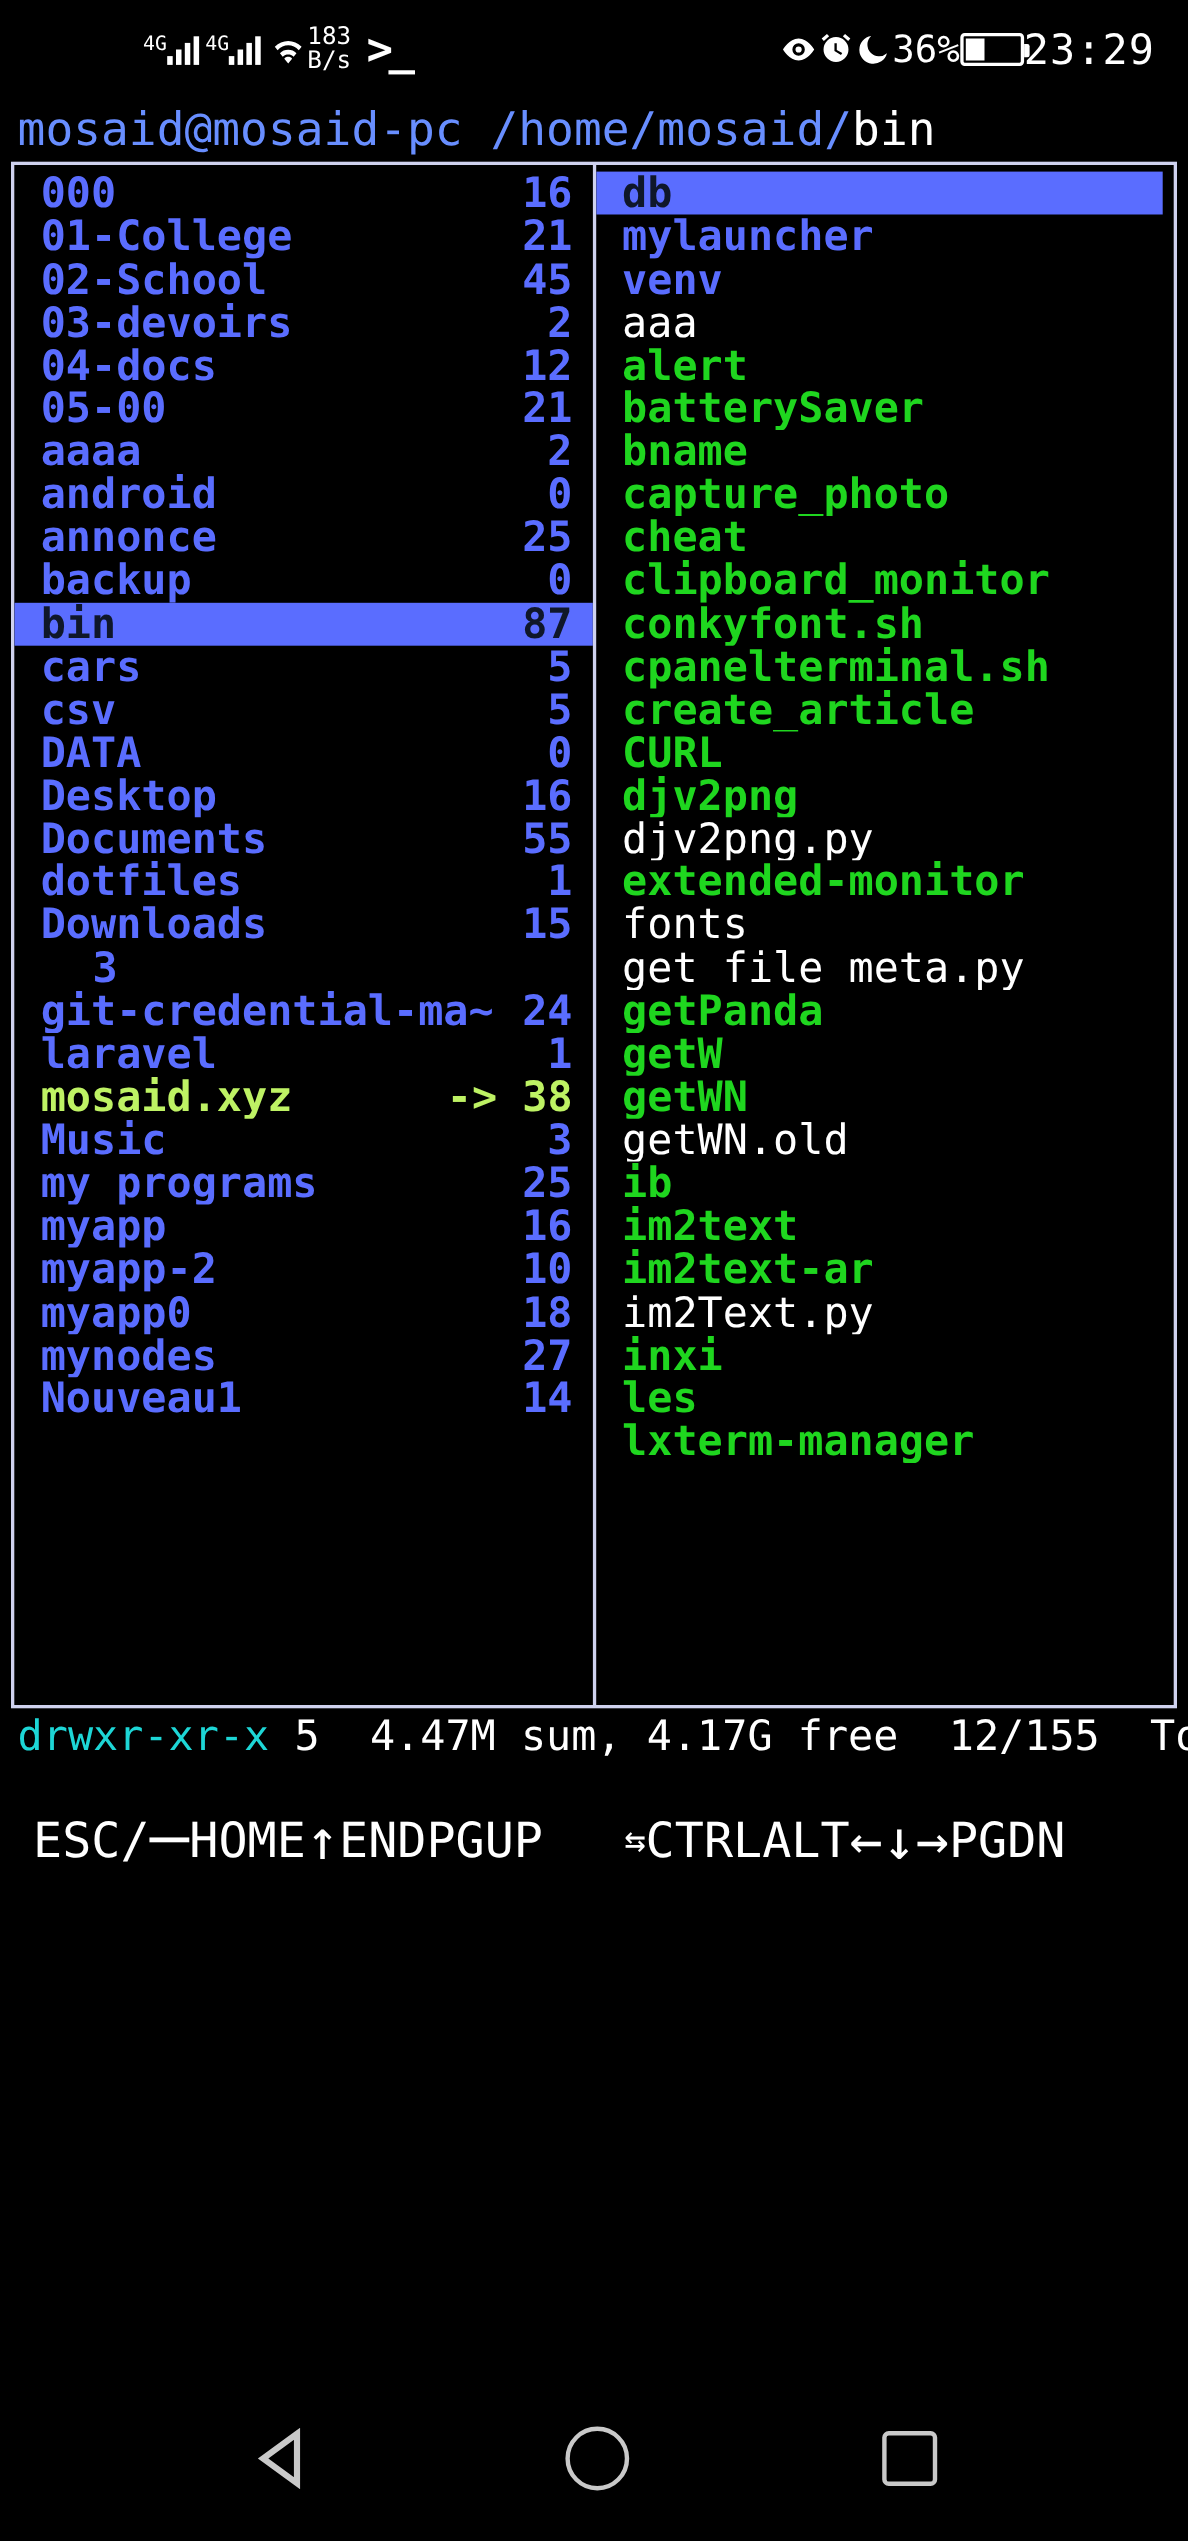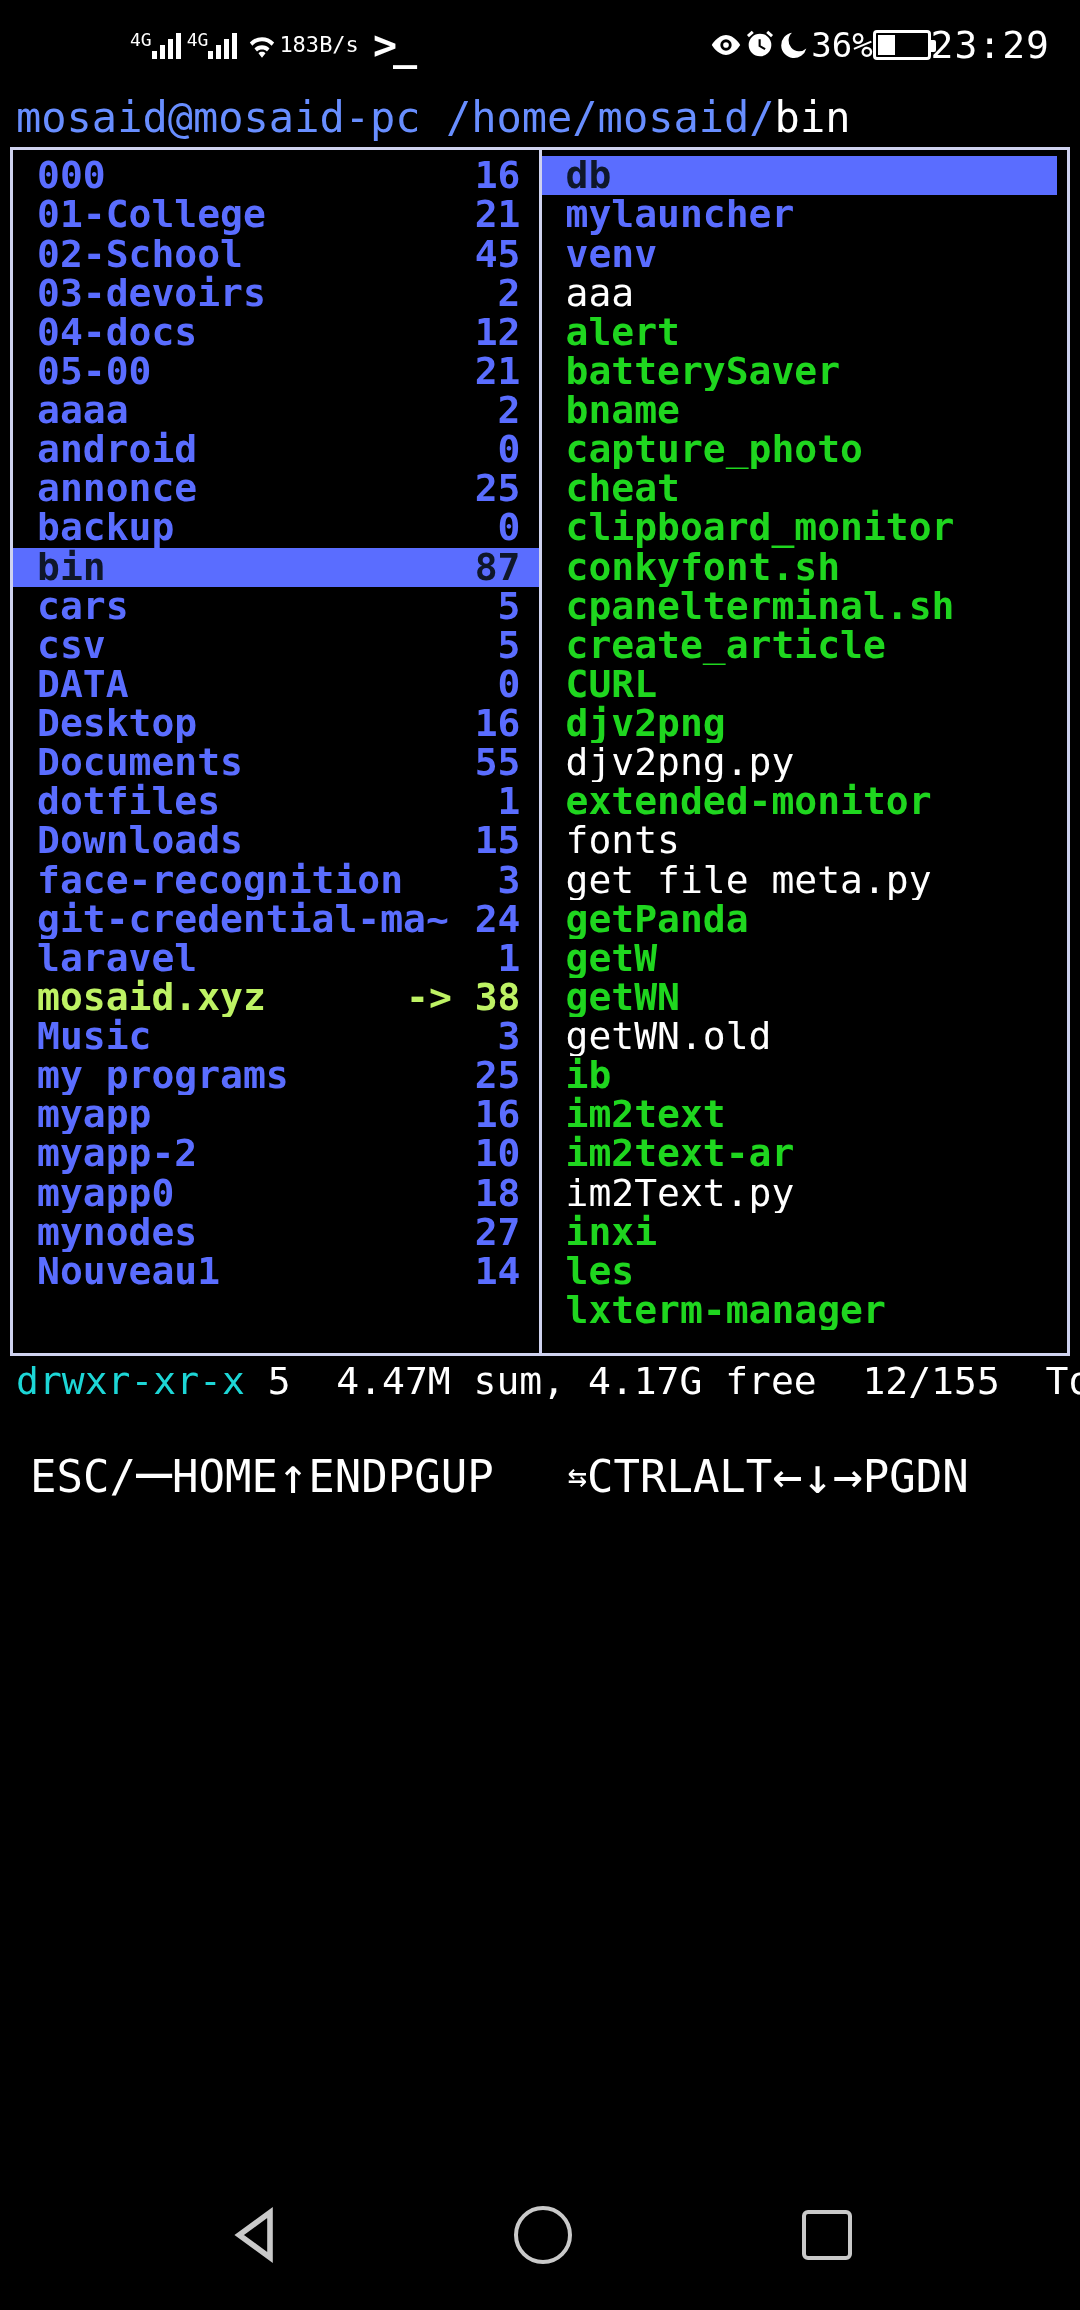--- a/index.html
+++ b/index.html
@@ -17,21 +17,21 @@
     height: 90px;
     display: flex;
     align-items: center;
     justify-content: space-between;
     padding: 0 30px 0 130px;
     font-size: 34px;
     color: #fff;
   }
   .status-left, .status-right { display: flex; align-items: center; }
   .status-stack {
-    display: flex; flex-direction: row; line-height: 1;
+    display: flex; flex-direction: column; line-height: 1;
     align-items: center; font-size: 22px;
   }
   .status-sup { font-size: 18px; position: relative; top: -6px; }
   .sig { display: inline-flex; align-items: flex-end; gap: 3px; height: 28px; }
   .sig span { width: 5px; background: #fff; display: inline-block; }
   .sig span:nth-child(1){height:8px;} .sig span:nth-child(2){height:14px;}
   .sig span:nth-child(3){height:20px;} .sig span:nth-child(4){height:26px;}
   .prompt-icon { font-size: 40px; font-weight: bold; letter-spacing:-4px; }
   .battery {
     position: relative; width: 58px; height: 30px;
@@ -57,21 +57,21 @@
     padding: 6px 6px 8px 6px;
     white-space: pre;
   }
   .c-userhost { color: #688eff; } 
   .c-path     { color: #688eff; }
   .c-leaf     { color: #ffffff; }
 
   .panes {
     display: flex;
     border: 3px solid #cfd2ef;
-    height: 1209px;
+    height: 1406px;
   }
   .pane {
     flex: 1 1 0;
     padding: 6px 0 6px 0;
     overflow: hidden;
   }
   .pane + .pane { border-left: 3px solid #cfd2ef; }
 
   .row {
     display: flex;
@@ -197,21 +197,21 @@
         <div class="row dir"><span class="name">annonce</span><span class="val">25</span></div>
         <div class="row dir"><span class="name">backup</span><span class="val">0</span></div>
         <div class="row dir selected"><span class="name">bin</span><span class="val">87</span></div>
         <div class="row dir"><span class="name">cars</span><span class="val">5</span></div>
         <div class="row dir"><span class="name">csv</span><span class="val">5</span></div>
         <div class="row dir"><span class="name">DATA</span><span class="val">0</span></div>
         <div class="row dir"><span class="name">Desktop</span><span class="val">16</span></div>
         <div class="row dir"><span class="name">Documents</span><span class="val">55</span></div>
         <div class="row dir"><span class="name">dotfiles</span><span class="val">1</span></div>
         <div class="row dir"><span class="name">Downloads</span><span class="val">15</span></div>
-        <div class="row dir"><span class="name">face-recognition</span><span class="val">3</span></div>
+        <div class="row dir"><span class="val">3</span></div>
         <div class="row dir"><span class="name">git-credential-ma~</span><span class="val">24</span></div>
         <div class="row dir"><span class="name">laravel</span><span class="val">1</span></div>
         <div class="row link"><span class="name">mosaid.xyz</span><span class="val">-&gt; 38</span></div>
         <div class="row dir"><span class="name">Music</span><span class="val">3</span></div>
         <div class="row dir"><span class="name">my programs</span><span class="val">25</span></div>
         <div class="row dir"><span class="name">myapp</span><span class="val">16</span></div>
         <div class="row dir"><span class="name">myapp-2</span><span class="val">10</span></div>
         <div class="row dir"><span class="name">myapp0</span><span class="val">18</span></div>
         <div class="row dir"><span class="name">mynodes</span><span class="val">27</span></div>
         <div class="row dir"><span class="name">Nouveau1</span><span class="val">14</span></div>

